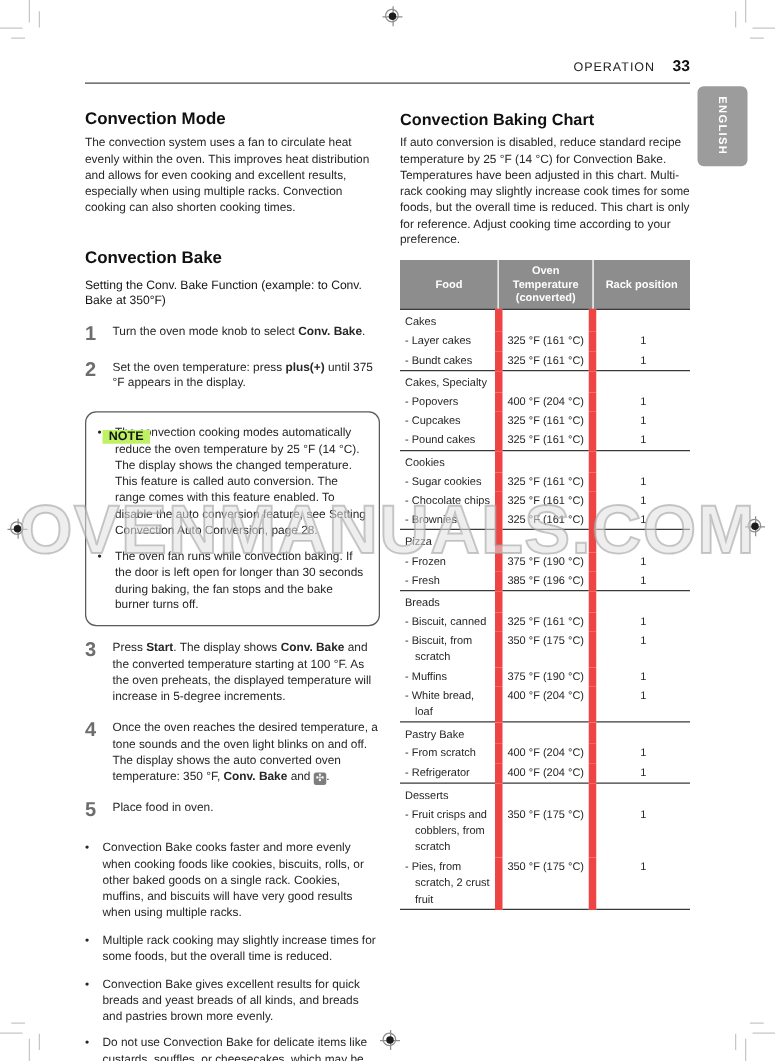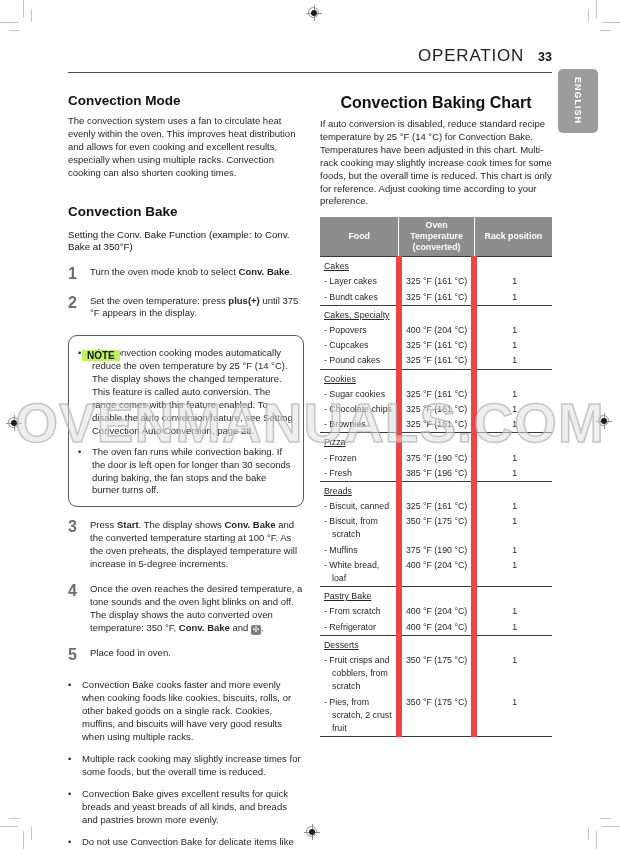--- a/index.html
+++ b/index.html
@@ -6,21 +6,21 @@
   html,body { background:#ffffff; }
   .page {
     position:relative; width:620px; height:849px; background:#fff;
     font-family:"Liberation Sans","DejaVu Sans",sans-serif; color:#1e1e1e;
     overflow:hidden; margin:0 auto;
   }
   .content { position:absolute; left:68px; top:46px; width:484px; }
 
   
   .header-row { display:flex; justify-content:flex-end; align-items:baseline; gap:14px; padding-bottom:6px; border-bottom:1.4px solid #4a4a4a; }
-  .section-title { font-size:17px; letter-spacing:0.8px; color:#222;text-align:center; }
+  .section-title { font-size:10px; letter-spacing:0.8px; color:#222;text-align:center; }
   .page-number { font-size:12.5px; font-weight:bold; color:#111; }
 
   .columns { display:flex; gap:16px; margin-top:11px; }
   .col-left { width:236px; }
   .col-right { width:232px; }
 
   h1.doc-h1 { font-size:13.5px; font-weight:bold; color:#101010; }
   .para { font-size:9.5px; line-height:1.36; color:#262626; margin-top:7px; }
 
   .subhead { font-size:9.7px; font-weight:normal; line-height:1.3; margin-top:10px; color:#141414; }
@@ -38,33 +38,33 @@
   .note-label { position:absolute; top:-6px; left:13px; background:#bef264; padding:0 5px; font-size:10px; font-weight:bold; color:#141414;margin-top:20px; }
   .note-bullet { display:flex; gap:6px; font-size:9.5px; line-height:1.36; color:#262626; }
   .note-bullet + .note-bullet { margin-top:8px; }
   .dot { flex:none; width:8px; }
   .dot::before { content:"•"; font-size:9.5px; }
 
   .tips { margin-top:16px; }
   .tip { display:flex; gap:6px; font-size:9.5px; line-height:1.36; color:#262626; margin-top:9px; }
 
   
-  .chart-head { font-size:16px; font-weight:bold; color:#111;text-align:center; }
+  .chart-head { font-size:13px; font-weight:bold; color:#111; }
   .chart-intro { font-size:9.5px; line-height:1.36; color:#262626; margin-top:6px; }
 
   table.bake-table { border-collapse:collapse; width:100%; margin-top:9px; font-size:8.8px; border-bottom:1.2px solid #3a3a3a; }
   .bake-table th { background:#8d8d8d; color:#fff; font-weight:bold; text-align:center; padding:3px 2px; line-height:1.25; font-size:8.8px; }
   .bake-table th + th { border-left:1px solid #fdfdfd; }
   .bake-table td { vertical-align:top; padding:1px 3px; line-height:1.5; color:#262626; }
   .bake-table td.c2, .bake-table td.c3 { border-left:6px solid #ef4444; text-align:center; }
   .bake-table thead tr { border-bottom:1.2px solid #3a3a3a; }
   .bake-table tr.grp td { border-top:1px solid #3a3a3a; padding-top:3px; }
   .bake-table tr.grp:first-child td { border-top:none; }
   .bake-table td.food { padding-left:12px; text-indent:-8px; }
-  .bake-table td.gname { padding-left:4px;text-decoration:underline; }
+  .bake-table td.gname { padding-left:4px; }
   .col-food { width:34%; } .col-temp { width:32.5%; } .col-rack { width:33.5%; }
 
   
   .lang-tab { position:absolute; left:558px; top:69px; width:40px; height:64px; background:#9c9c9c;
     border-radius:5px; display:flex; align-items:center; justify-content:center; }
   .lang-tab span { writing-mode:vertical-rl; color:#fff; font-size:9px; font-weight:bold; letter-spacing:1px; }
 
   
   .watermark { position:absolute; top:391px; left:0; width:100%; text-align:center; z-index:6;
     font-size:55px; font-weight:bold; letter-spacing:1px; color:rgba(224,224,224,0.55);

